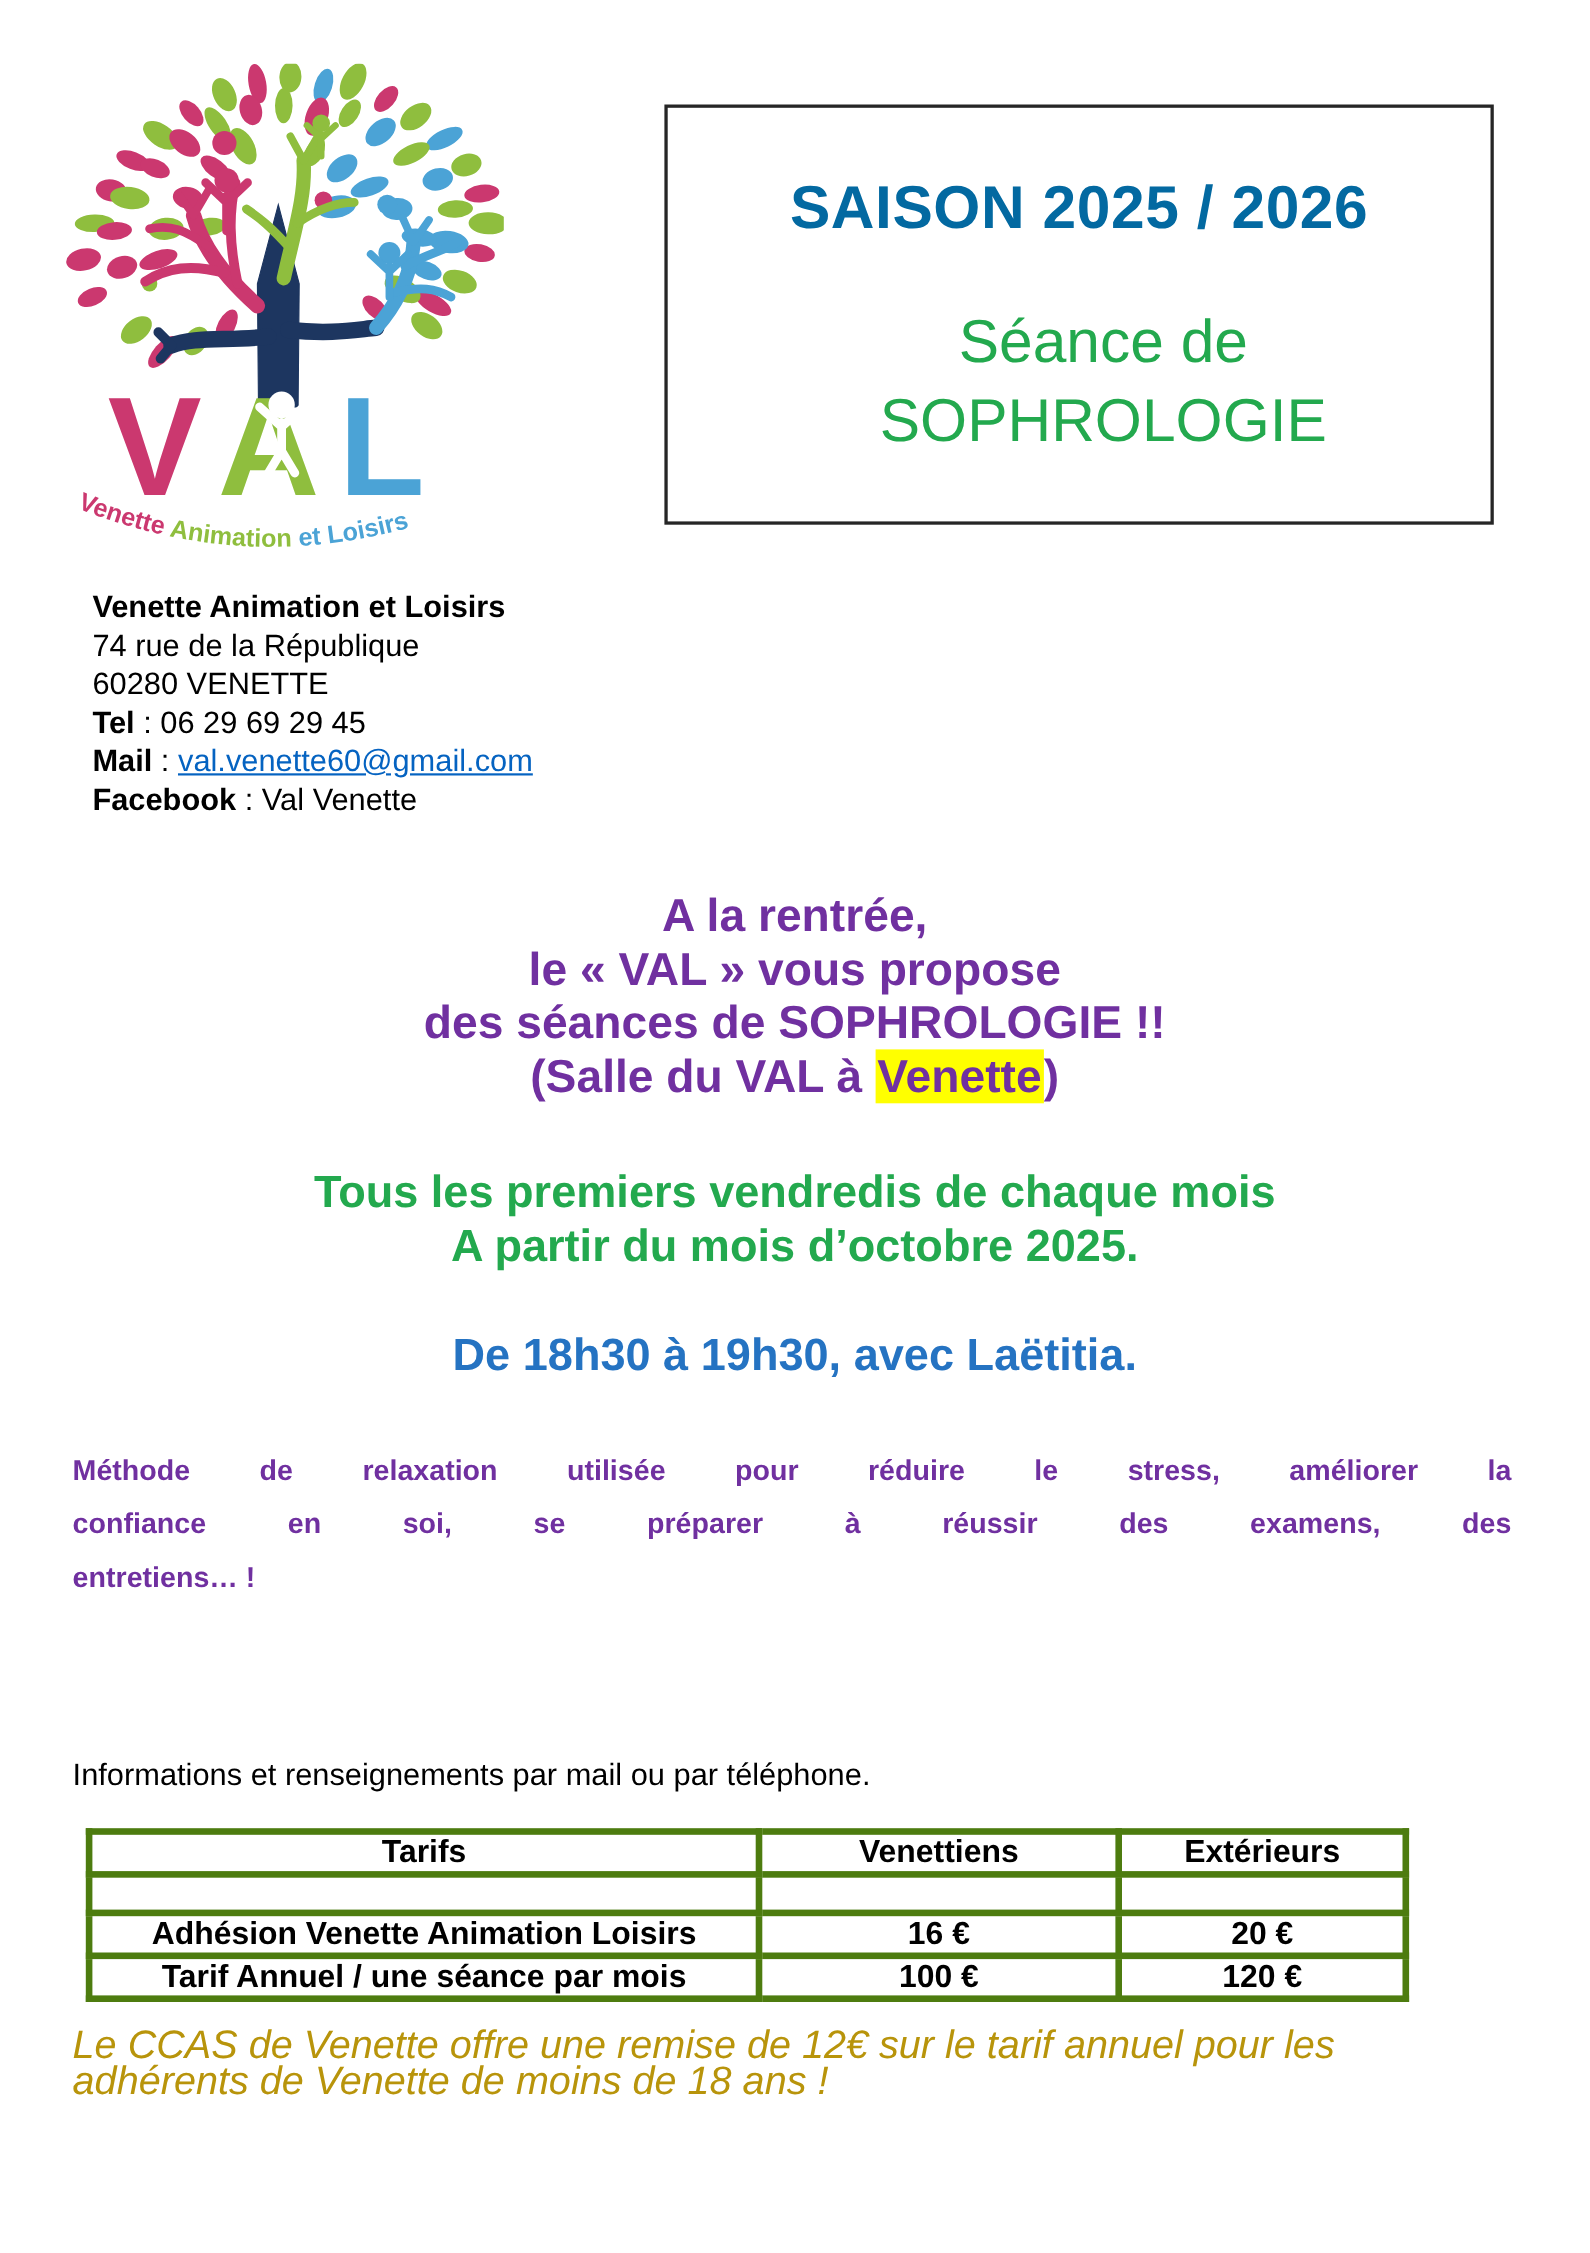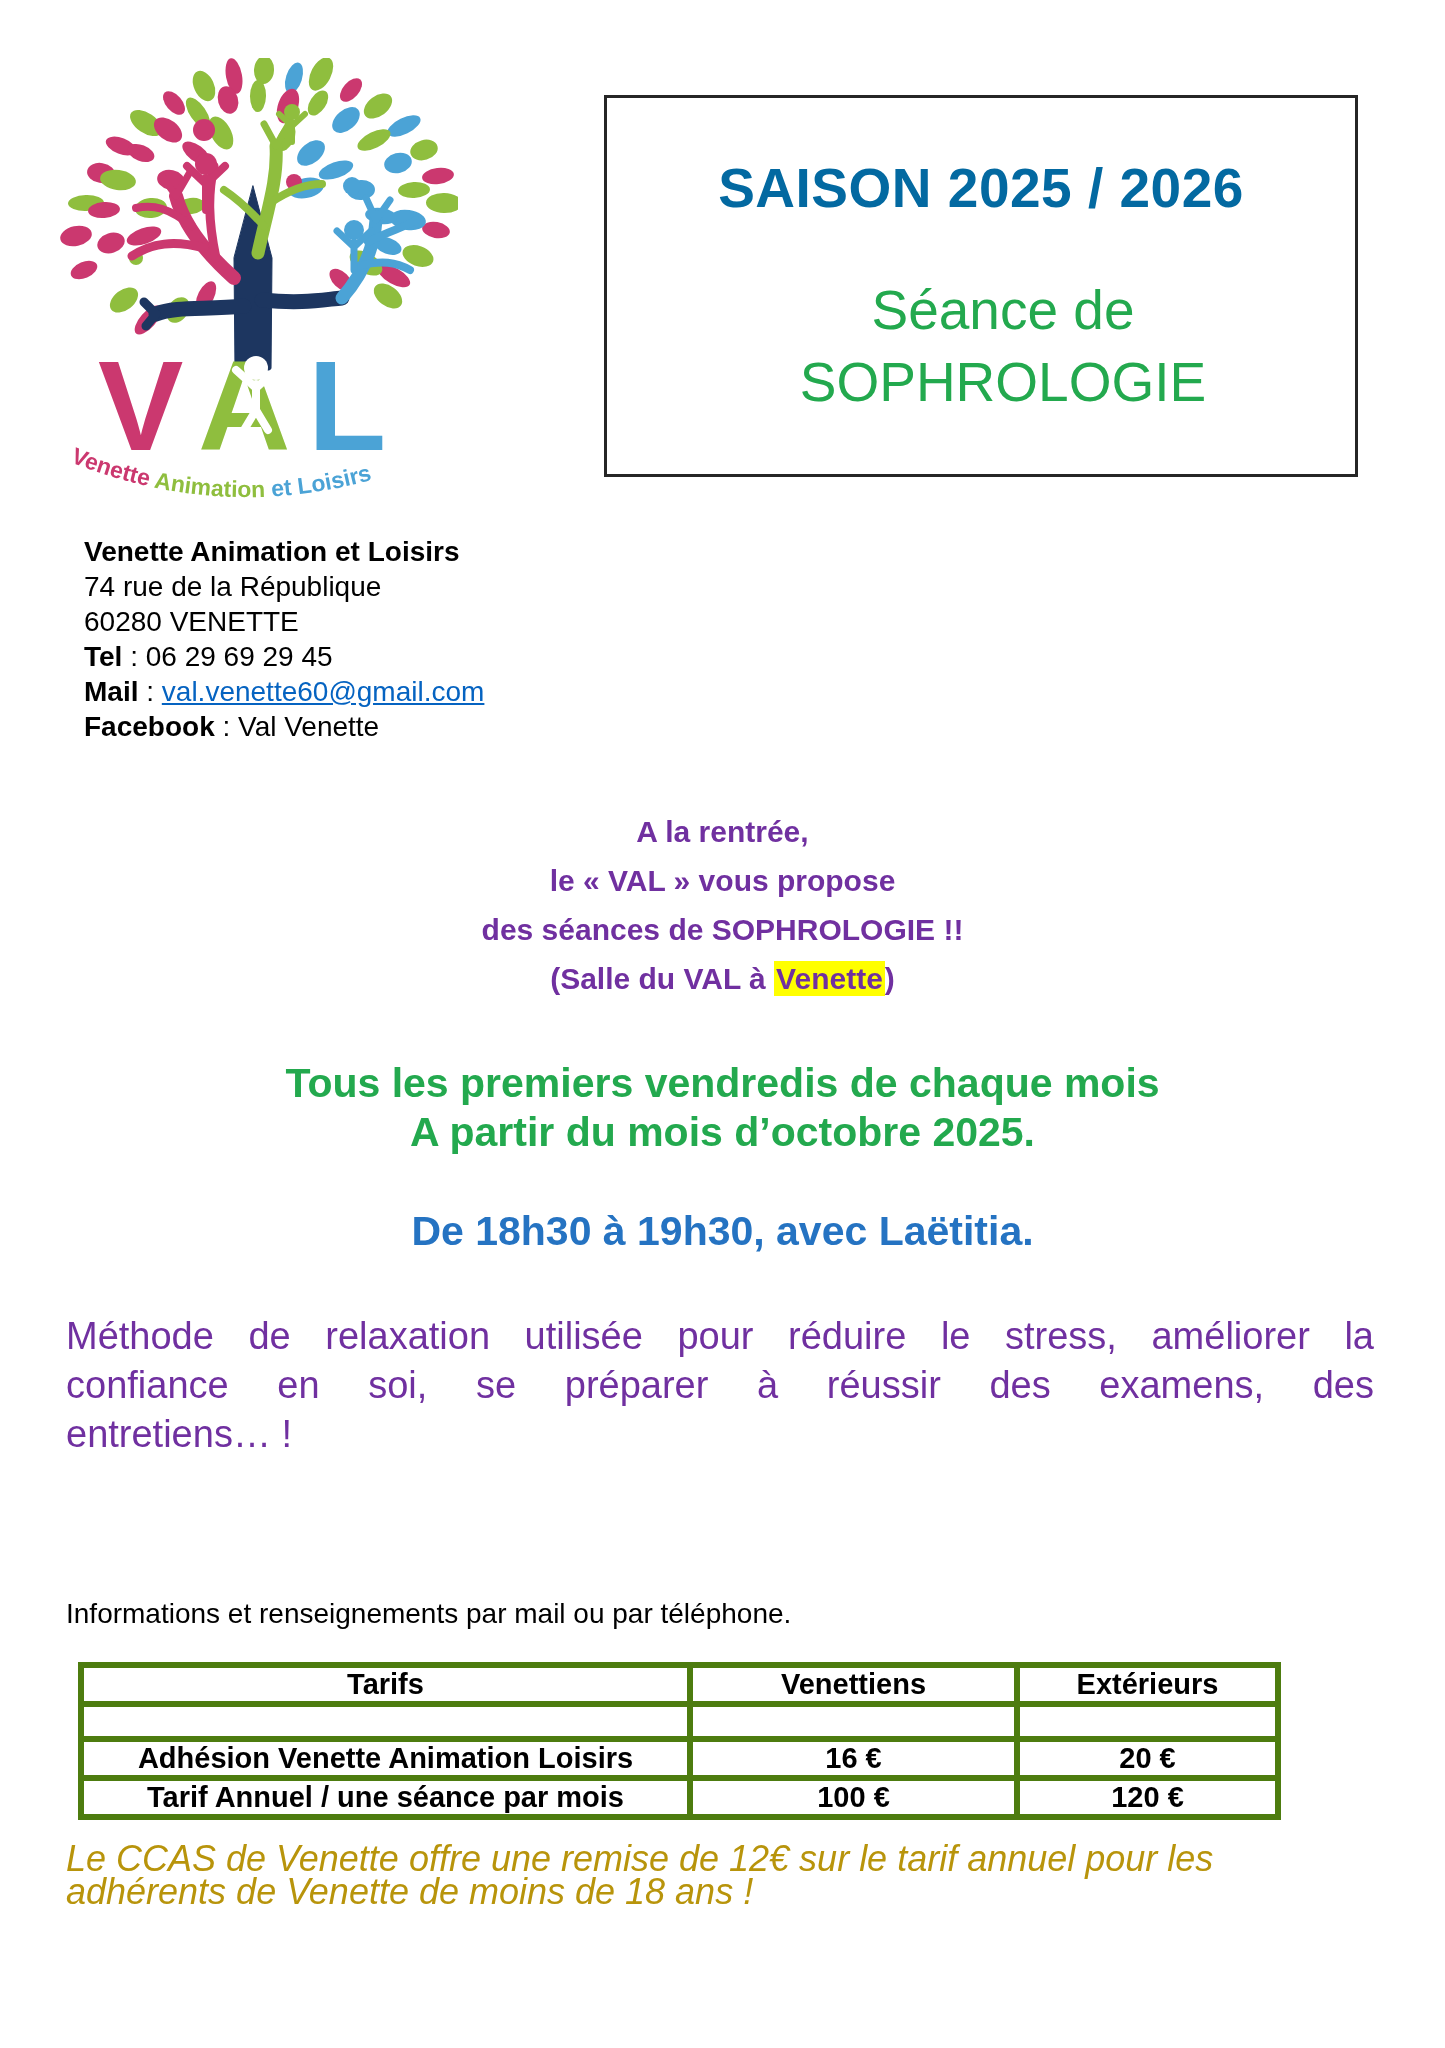--- a/index.html
+++ b/index.html
@@ -30,29 +30,29 @@
     padding-left: 44px;
   }
 
   
   .contact { position: absolute; left: 84px; top: 534px; font-size: 28px; line-height: 35px; color: #000; }
   .contact .b { font-weight: bold; }
   .contact a.mail { color: #0563C1; text-decoration: underline; cursor: pointer; }
 
   
   .centered { position: absolute; left: 0; width: 1445px; text-align: center; font-weight: bold; }
-  .intro { top: 807px; font-size: 30px; line-height: 49px; color: #7030A0; }
+  .intro { top: 807px; font-size: 42px; line-height: 49px; color: #7030A0; }
   .intro .hl { background: #FFFF00; padding: 1px 2px; }
   .schedule { top: 1059px; font-size: 41px; line-height: 49px; color: #23A94E; }
   .time { top: 1207px; font-size: 41px; line-height: 49px; color: #2573C2; }
 
   
   .description {
     position: absolute; left: 66px; top: 1312px; width: 1308px;
-    font-size: 38px; line-height: 49px; color: #7030A0; font-weight: normal;
+    font-size: 26px; line-height: 49px; color: #7030A0; font-weight: bold;
   }
   .desc-line { display: block; }
   .desc-just { text-align: justify; text-align-last: justify; }
 
   
   .info-line { position: absolute; left: 66px; top: 1598px; font-size: 28px; color: #000; }
 
   
   table.tariff {
     position: absolute; left: 78px; top: 1662px;

